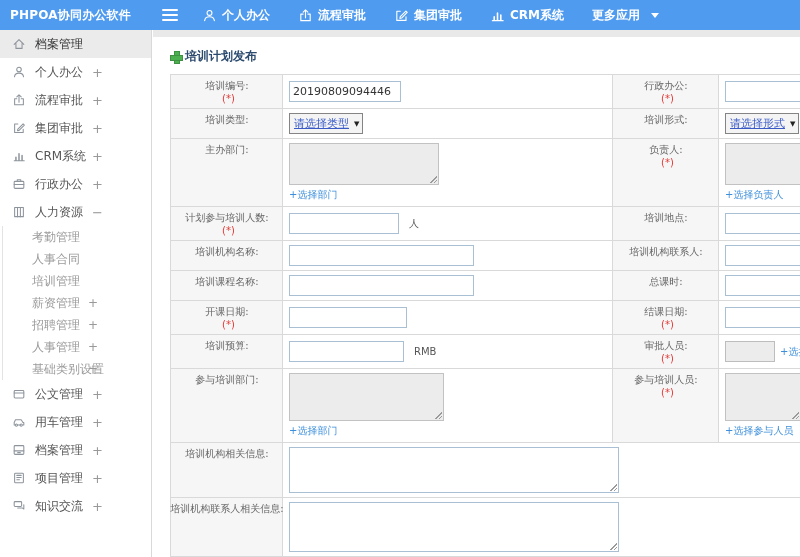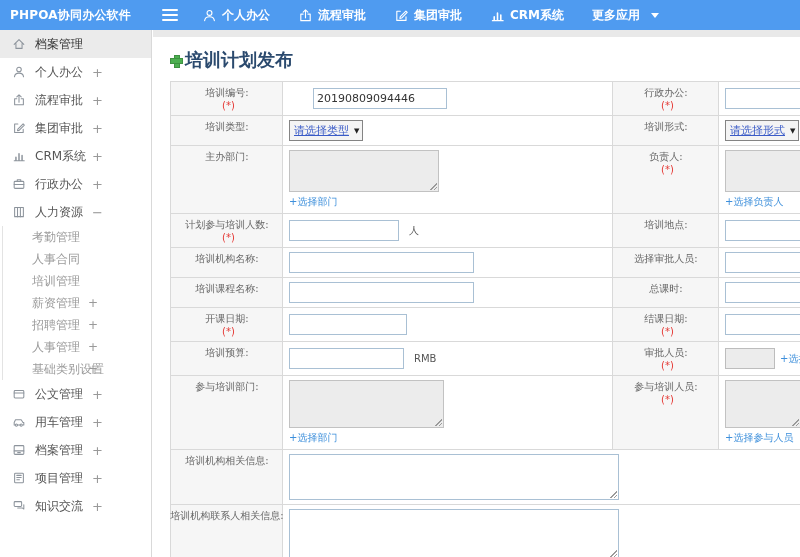--- a/index.html
+++ b/index.html
@@ -27,21 +27,21 @@
   .side-sub{height:22px;display:flex;align-items:center;padding-left:29px;font-size:12px;color:#9a9a9a;cursor:pointer;position:relative;}
   .side-sub .exp{left:85px;font-size:12px;}
   
   .main{position:absolute;left:153px;top:30px;right:0;bottom:0;background:#fff;overflow:hidden;}
   .main-gap{height:7px;background:#e9e9e9;}
   .title-row{display:flex;align-items:center;gap:4px;padding:11px 0 9px 17px;}
   .plus-icon{position:relative;width:11px;height:11px;display:inline-block;}
   .plus-icon:before,.plus-icon:after{content:"";position:absolute;background:#4caf50;border:0.5px solid #3e9142;}
   .plus-icon:before{left:3.5px;top:0;width:4px;height:11px;}
   .plus-icon:after{left:0;top:3.5px;width:11px;height:4px;}
-  .page-title{font-size:18px;font-weight:bold;color:#2b4a6e;font-family:Liberation Mono, monospace;}
+  .page-title{font-size:12px;font-weight:bold;color:#2b4a6e;font-family:Liberation Mono, monospace;}
   
   .form-table{margin-left:17px;width:1010px;border-top:1px solid #d9d9d9;border-left:1px solid #d9d9d9;}
   .frow{display:grid;grid-template-columns:112px 330px 106px 462px;}
   .frow.full{grid-template-columns:112px 898px;}
   .cell{border-right:1px solid #d9d9d9;border-bottom:1px solid #d9d9d9;display:flex;align-items:center;
     padding:4px 5px 4px 6px;min-height:30px;font-size:10px;color:#666;}
   .cell.lbl{background:#f6f6f6;white-space:nowrap;flex-direction:column;}
   .cell.fld{background:#fff;}
   .req{color:#e53935;margin-left:3px;}
   input.txt{height:21px;border:1px solid #a9c0d4;background:#fff;font-size:11px;padding:0 3px;color:#333;
@@ -270,21 +270,21 @@
     <span class="plus-icon"></span>
     <span class="page-title">培训计划发布</span>
   </div>
   <div class="form-table" id="formtable">
       <div class="frow">
         <div class="cell lbl">
           <span>培训编号:</span>
           <span class="req">(*)</span>
         </div>
         <div class="cell fld">
-          <input class="txt" type="text" value="20190809094446" style="width: 134px; margin-left: 24px;">
+          <input class="txt" type="text" value="20190809094446" style="width: 112px;">
         </div>
         <div class="cell lbl">
           <span>行政办公:</span>
           <span class="req">(*)</span>
         </div>
         <div class="cell fld">
           <input class="txt" type="text" value="" style="width: 170px;">
         </div>
       </div>
       <div class="frow">
@@ -349,21 +349,21 @@
         </div>
       </div>
       <div class="frow">
         <div class="cell lbl">
           <span>培训机构名称:</span>
         </div>
         <div class="cell fld">
           <input class="txt" type="text" value="" style="width: 185px;">
         </div>
         <div class="cell lbl">
-          <span>选择审批人员:</span>
+          <span>培训机构联系人:</span>
         </div>
         <div class="cell fld">
           <input class="txt" type="text" value="" style="width: 170px;">
         </div>
       </div>
       <div class="frow">
         <div class="cell lbl">
           <span>培训课程名称:</span>
         </div>
         <div class="cell fld">

